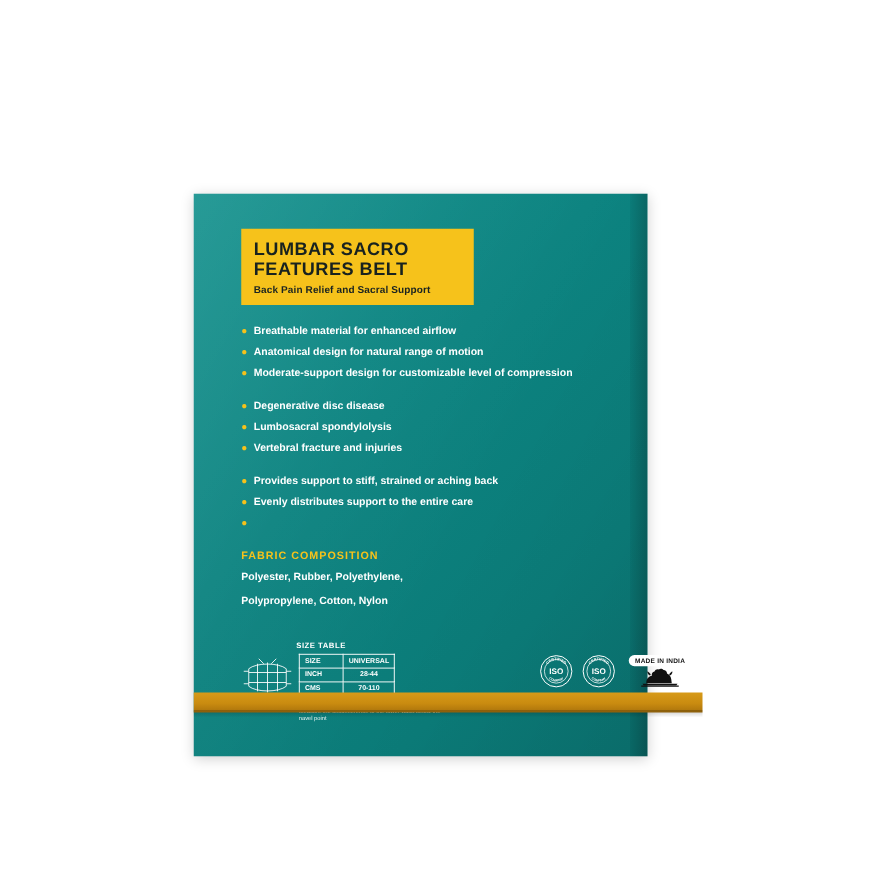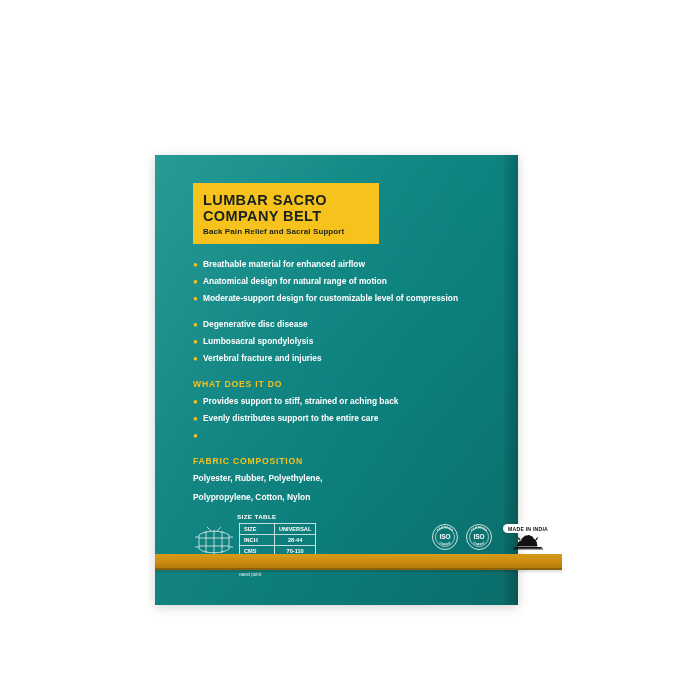--- a/index.html
+++ b/index.html
@@ -226,21 +226,21 @@
 <div id="stage">
 
   <div id="box">
     <div id="sheen"></div>
     <div id="fold-right"></div>
 
     <div class="content">
 
       <div id="title-plate">
         <div id="title-line1">LUMBAR SACRO</div>
-        <div id="title-line2">COMPANY BELT</div>
+        <div id="title-line2">FEATURES BELT</div>
         <div id="title-sub">Back Pain Relief and Sacral Support</div>
       </div>
 
       <div class="section">
         <div class="bullet-row">
           <span class="bullet-dot">●</span>
           <span class="bullet-text">Breathable material for enhanced airflow</span>
         </div>
         <div class="bullet-row">
           <span class="bullet-dot">●</span>
@@ -261,21 +261,20 @@
           <span class="bullet-dot">●</span>
           <span class="bullet-text">Lumbosacral spondylolysis</span>
         </div>
         <div class="bullet-row">
           <span class="bullet-dot">●</span>
           <span class="bullet-text">Vertebral fracture and injuries</span>
         </div>
       </div>
 
       <div class="section">
-        <div class="section-title">WHAT DOES IT DO</div>
         <div class="bullet-row">
           <span class="bullet-dot">●</span>
           <span class="bullet-text">Provides support to stiff, strained or aching back</span>
         </div>
         <div class="bullet-row">
           <span class="bullet-dot">●</span>
           <span class="bullet-text">Evenly distributes support to the entire care</span>
         </div>
         <div class="bullet-row">
           <span class="bullet-dot">●</span>

